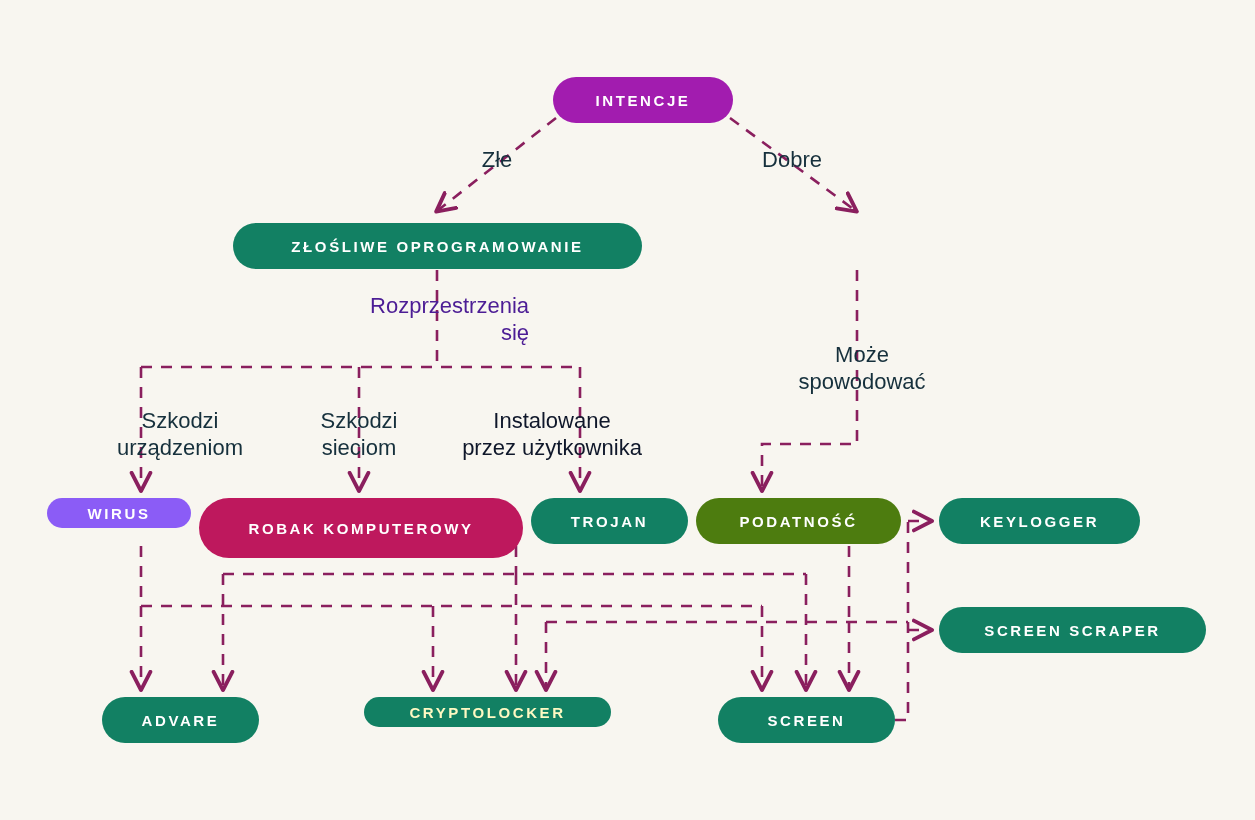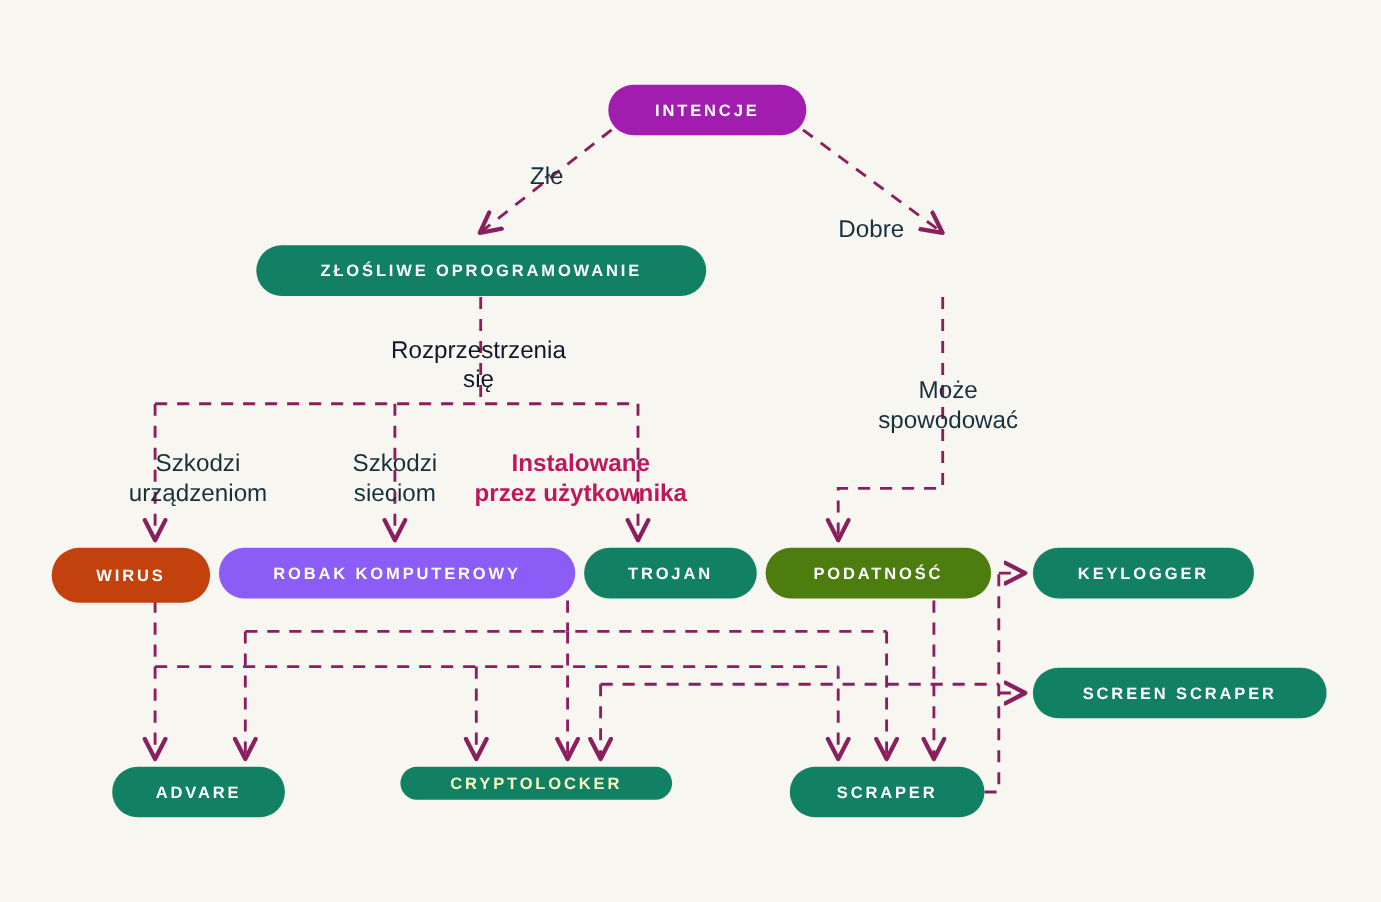--- a/index.html
+++ b/index.html
@@ -86,50 +86,50 @@
       <path d="M908,521 L931,521" marker-end="url(#ar)"></path>
       <path d="M908,630 L931,630" marker-end="url(#ar)"></path>
     </g>
   </svg>
 
   <div class="node" style="left: 553px; top: 77px; width: 180px; height: 46px; background: #a21caf; color: rgb(255, 255, 255);">INTENCJE</div>
 
   <div class="node" style="left: 233px; top: 223px; width: 409px; height: 46px; background: rgb(18, 128, 99); color: rgb(255, 255, 255);">ZŁOŚLIWE OPROGRAMOWANIE</div>
 
 
-  <div class="node" style="left: 47px; top: 498px; width: 144px; height: 50px; background: #c2410c; color: rgb(255, 255, 255); text-align: right;">WIRUS</div>
+  <div class="node" style="left: 47px; top: 498px; width: 144px; height: 30px; background: #8b5cf6; color: rgb(255, 255, 255); text-align: right;">WIRUS</div>
 
-  <div class="node" style="left: 199px; top: 498px; width: 324px; height: 46px; background: #8b5cf6; color: rgb(255, 255, 255);">ROBAK KOMPUTEROWY</div>
+  <div class="node" style="left: 199px; top: 498px; width: 324px; height: 60px; background: #be185d; color: rgb(255, 255, 255);">ROBAK KOMPUTEROWY</div>
 
   <div class="node" style="left: 531px; top: 498px; width: 157px; height: 46px; background: rgb(18, 128, 99); color: rgb(255, 255, 255);">TROJAN</div>
 
   <div class="node" style="left: 696px; top: 498px; width: 205px; height: 46px; background: #4d7c0f; color: rgb(255, 255, 255);">PODATNOŚĆ</div>
 
   <div class="node" style="left: 939px; top: 498px; width: 201px; height: 46px; background: rgb(18, 128, 99); color: rgb(255, 255, 255);">KEYLOGGER</div>
 
   <div class="node" style="left: 939px; top: 607px; width: 267px; height: 46px; background: rgb(18, 128, 99); color: rgb(255, 255, 255);">SCREEN SCRAPER</div>
 
   <div class="node" style="left: 102px; top: 697px; width: 157px; height: 46px; background: rgb(18, 128, 99); color: rgb(255, 255, 255);">ADVARE</div>
 
   <div class="node" style="left: 364px; top: 697px; width: 247px; height: 30px; background: rgb(18, 128, 99); color: #fef9c3;">CRYPTOLOCKER</div>
 
-  <div class="node" style="left: 718px; top: 697px; width: 177px; height: 46px; background: rgb(18, 128, 99); color: rgb(255, 255, 255);">SCRAPER</div>
+  <div class="node" style="left: 718px; top: 697px; width: 177px; height: 46px; background: rgb(18, 128, 99); color: rgb(255, 255, 255);">SCREEN</div>
 
   <div class="elabel" style="left: 452px; top: 146px; width: 90px; color: rgb(22, 48, 60);">Złe</div>
 
-  <div class="elabel" style="left: 740px; top: 146px; width: 104px; color: rgb(22, 48, 60); margin-top: 48px;">Dobre</div>
+  <div class="elabel" style="left: 740px; top: 146px; width: 104px; color: rgb(22, 48, 60);">Dobre</div>
 
-  <div class="elabel" style="left: 341px; top: 304px; width: 188px; color: #0f172a;">Rozprzestrzenia
+  <div class="elabel" style="left: 341px; top: 292px; width: 188px; color: #4c1d95; text-align: right;">Rozprzestrzenia
 się</div>
 
   <div class="elabel" style="left: 780px; top: 341px; width: 164px; color: rgb(22, 48, 60);">Może
 spowodować</div>
 
   <div class="elabel" style="left: 100px; top: 407px; width: 160px; color: rgb(22, 48, 60);">Szkodzi
 urządzeniom</div>
 
   <div class="elabel" style="left: 299px; top: 407px; width: 120px; color: rgb(22, 48, 60);">Szkodzi
 sieciom</div>
 
-  <div class="elabel" style="left: 412px; top: 407px; width: 232px; color: #be185d; font-weight: bold;">Instalowane
+  <div class="elabel" style="left: 436px; top: 407px; width: 232px; color: #0f172a;">Instalowane
 przez użytkownika</div>
 
 </div>
 
 </body></html>

